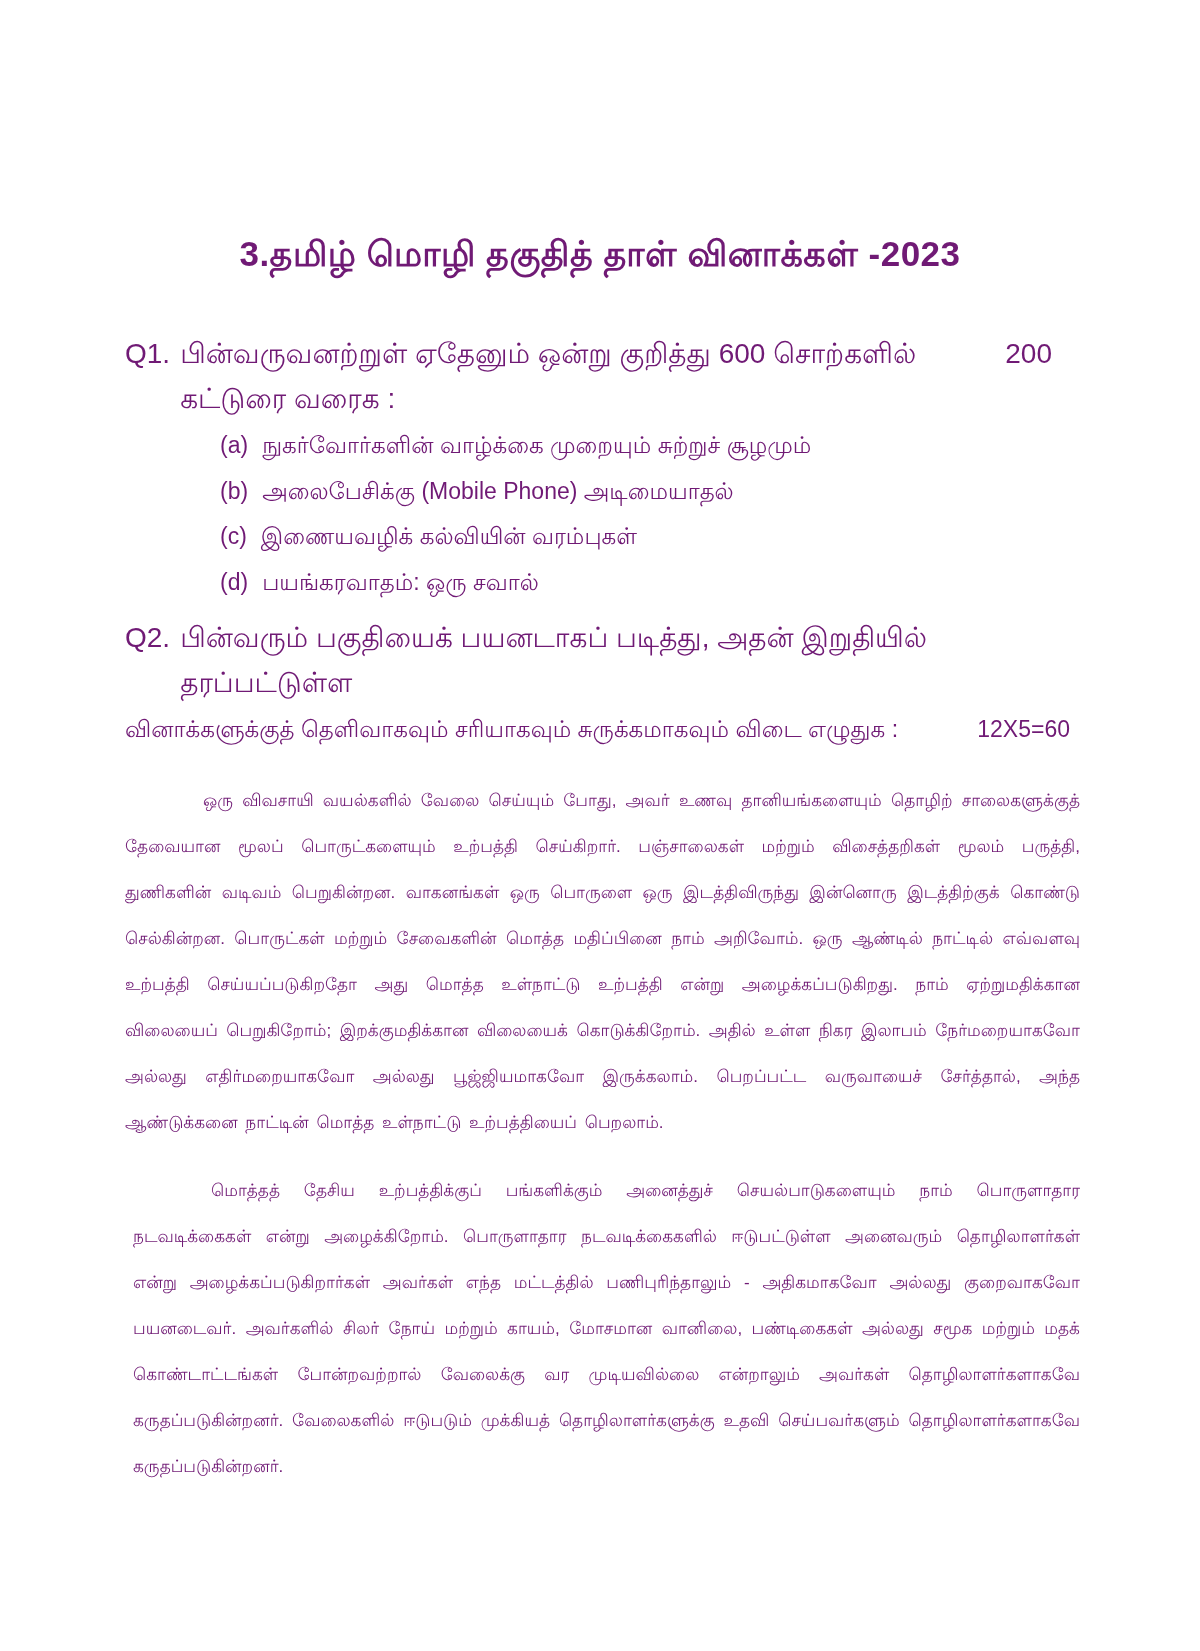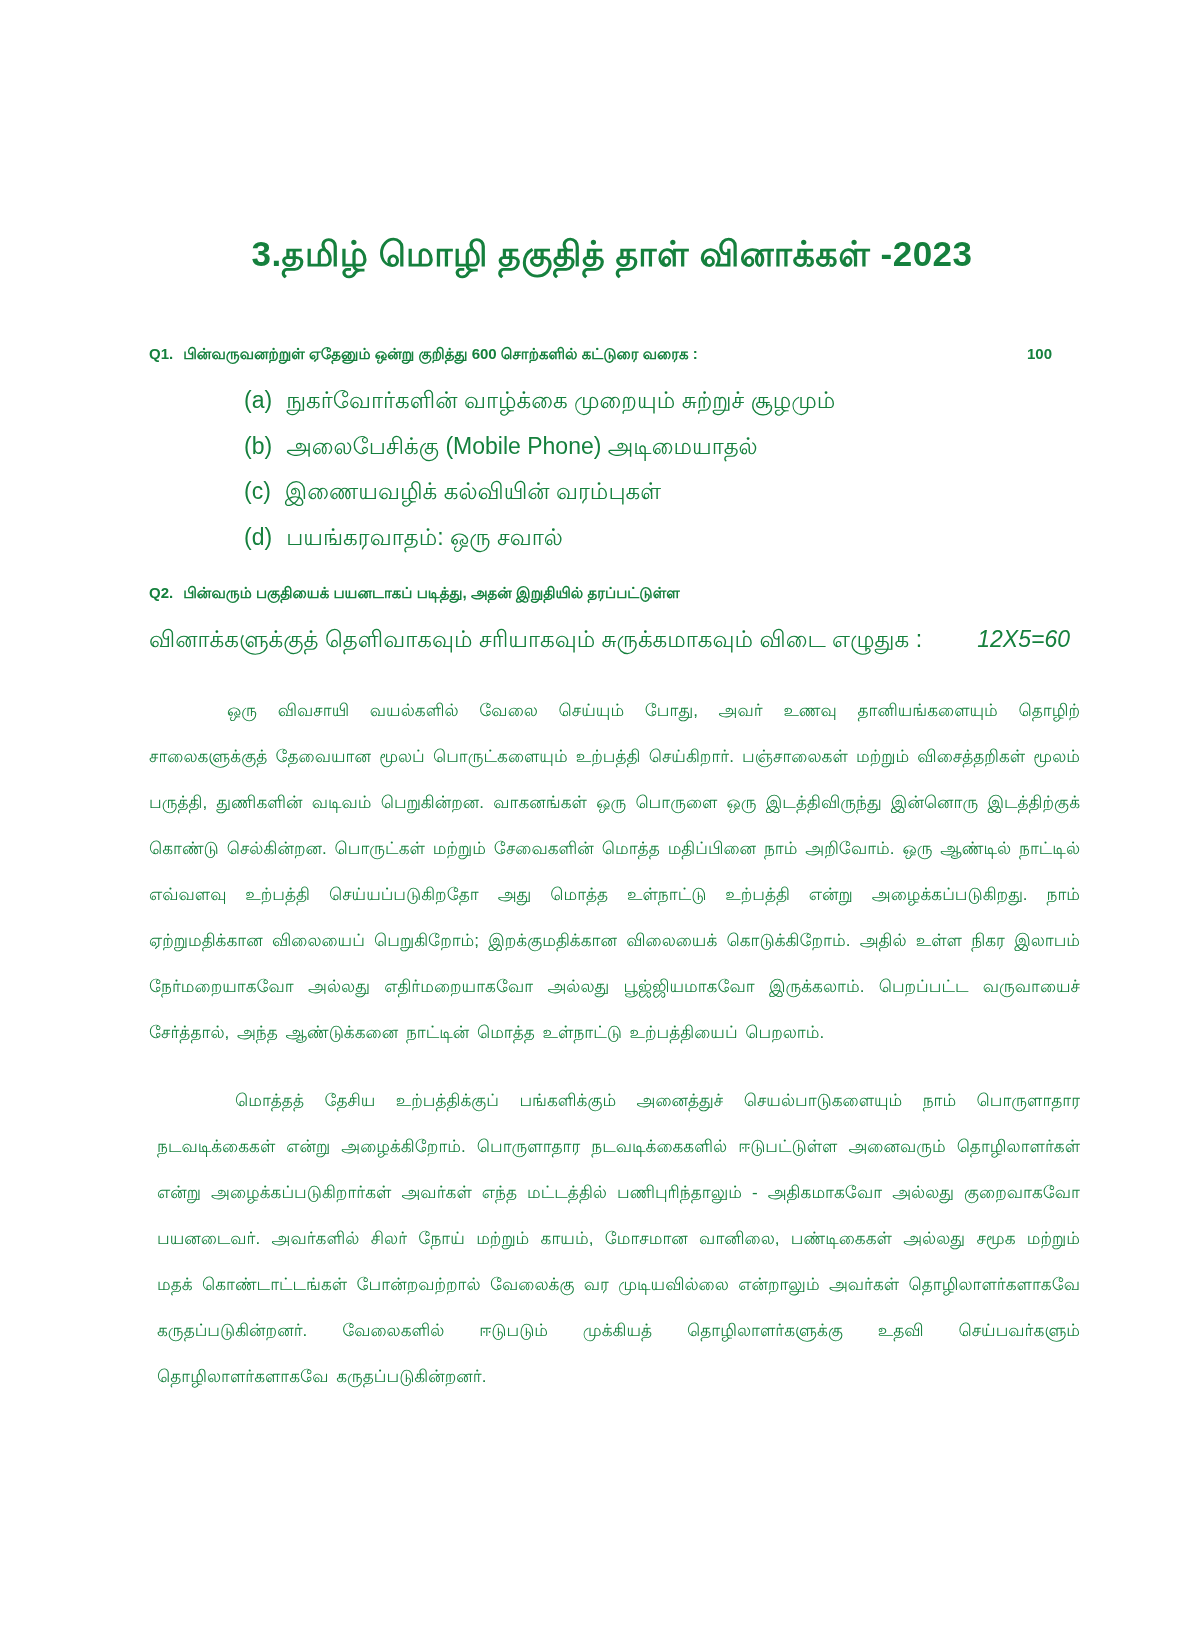--- a/index.html
+++ b/index.html
@@ -5,43 +5,41 @@
   html, body {
     margin: 0;
     padding: 0;
     background: #ffffff;
   }
   .page {
     position: relative;
     width: 1200px;
     height: 1651px;
     background: #ffffff;
-    color: #15803d;
+    color: #701a75;
     font-family: "Liberation Sans", "DejaVu Sans", sans-serif;
     overflow: hidden;
     box-sizing: border-box;
-    padding-left: 24px;
   }
   .doc-title {
     padding-top: 234px;
     text-align: center;
     font-size: 35px;
     font-weight: 700;
     letter-spacing: 0.5px;
   }
   .content {
     margin-left: 125px;
     margin-right: 120px;
   }
   .q-row {
     display: flex;
     align-items: flex-start;
-    font-size: 15px;
+    font-size: 28px;
     line-height: 45px;
-    font-weight: bold;
   }
   .q1-row { margin-top: 52px; }
   .q-label {
     flex: 0 0 auto;
     margin-right: 10px;
     white-space: nowrap;
   }
   .q-text { flex: 1 1 auto; }
   .q-marks {
     flex: 0 0 auto;
@@ -65,21 +63,21 @@
     white-space: nowrap;
   }
   .q2-block { margin-top: 10px; }
   .q2-line2 {
     display: flex;
     align-items: flex-start;
     font-size: 23px;
     line-height: 45px;
     margin-top: 2px;
   }
-  .q2-line2 .q-marks { padding-right: 10px; font-style: italic; }
+  .q2-line2 .q-marks { padding-right: 10px; }
   .passage {
     margin-top: 26px;
   }
   .passage p {
     margin: 0;
     font-size: 17px;
     line-height: 46px;
     text-align: justify;
     text-indent: 78px;
     word-spacing: 3px;
@@ -94,21 +92,21 @@
 
 <div class="page">
 
   <div class="doc-title">3.தமிழ் மொழி தகுதித் தாள் வினாக்கள் -2023</div>
 
   <div class="content">
 
     <div class="q-row q1-row">
       <span class="q-label">Q1.</span>
       <span class="q-text">பின்வருவனற்றுள் ஏதேனும் ஒன்று குறித்து 600 சொற்களில் கட்டுரை வரைக :</span>
-      <span class="q-marks">100</span>
+      <span class="q-marks">200</span>
     </div>
 
     <div class="options">
       <div class="option-row">
         <span class="option-label">(a)</span>
         <span class="option-text">நுகர்வோர்களின் வாழ்க்கை முறையும் சுற்றுச் சூழமும்</span>
       </div>
       <div class="option-row">
         <span class="option-label">(b)</span>
         <span class="option-text">அலைபேசிக்கு (Mobile Phone) அடிமையாதல்</span>

